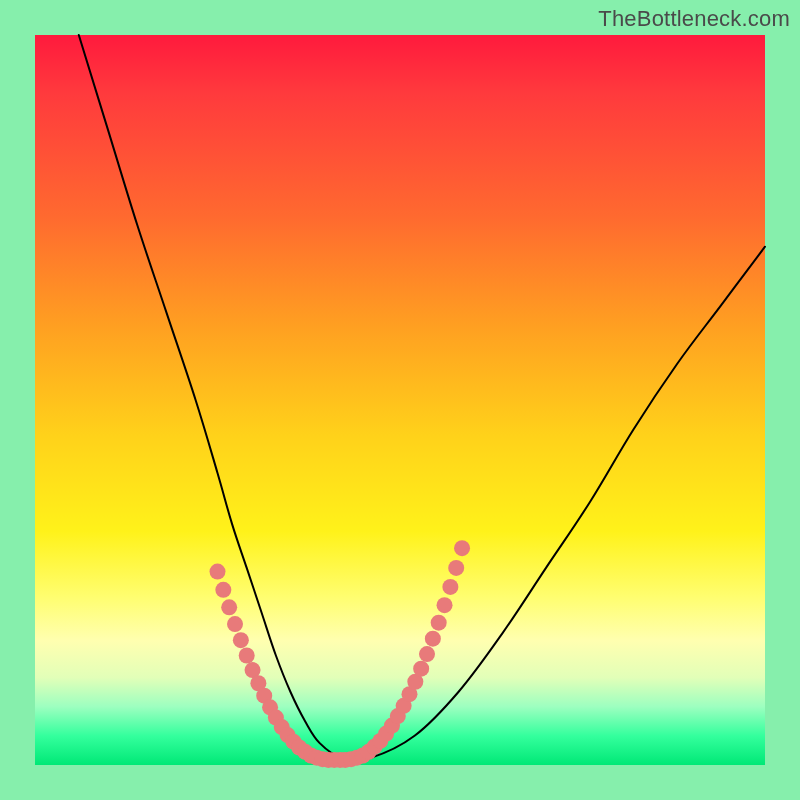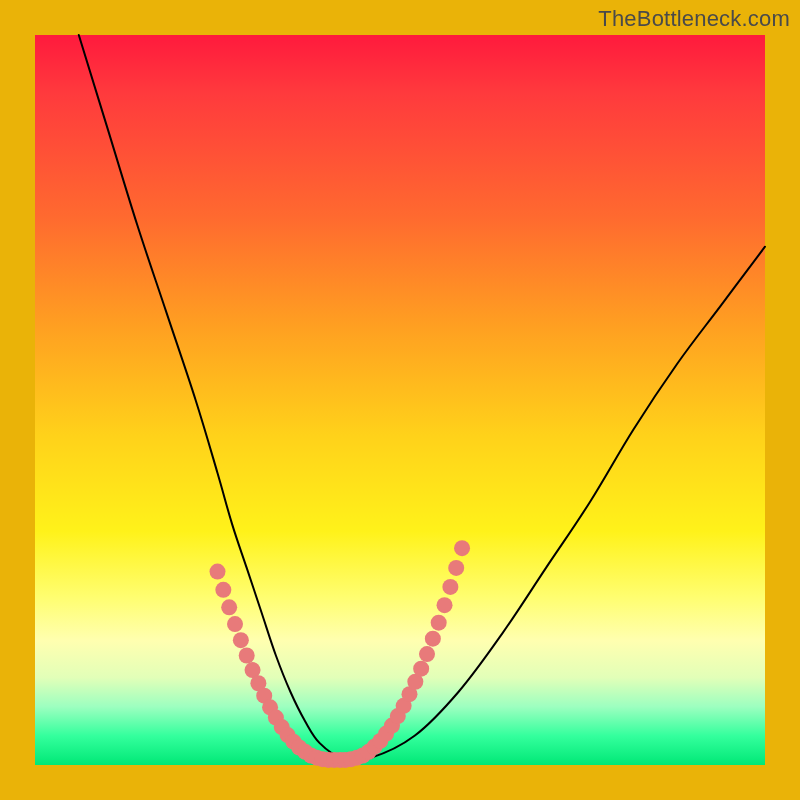--- a/index.html
+++ b/index.html
@@ -10,21 +10,21 @@
     overflow: hidden;
     background: #000;
     font-family: Arial, Helvetica, sans-serif;
   }
   .frame {
     position: absolute;
     top: 0;
     left: 0;
     width: 800px;
     height: 800px;
-    background: #eab308;
+    background: #86efac;
   }
   .plot-area {
     position: absolute;
     top: 35px;
     left: 35px;
     width: 730px;
     height: 730px;
     
     background: linear-gradient(
       to bottom,

